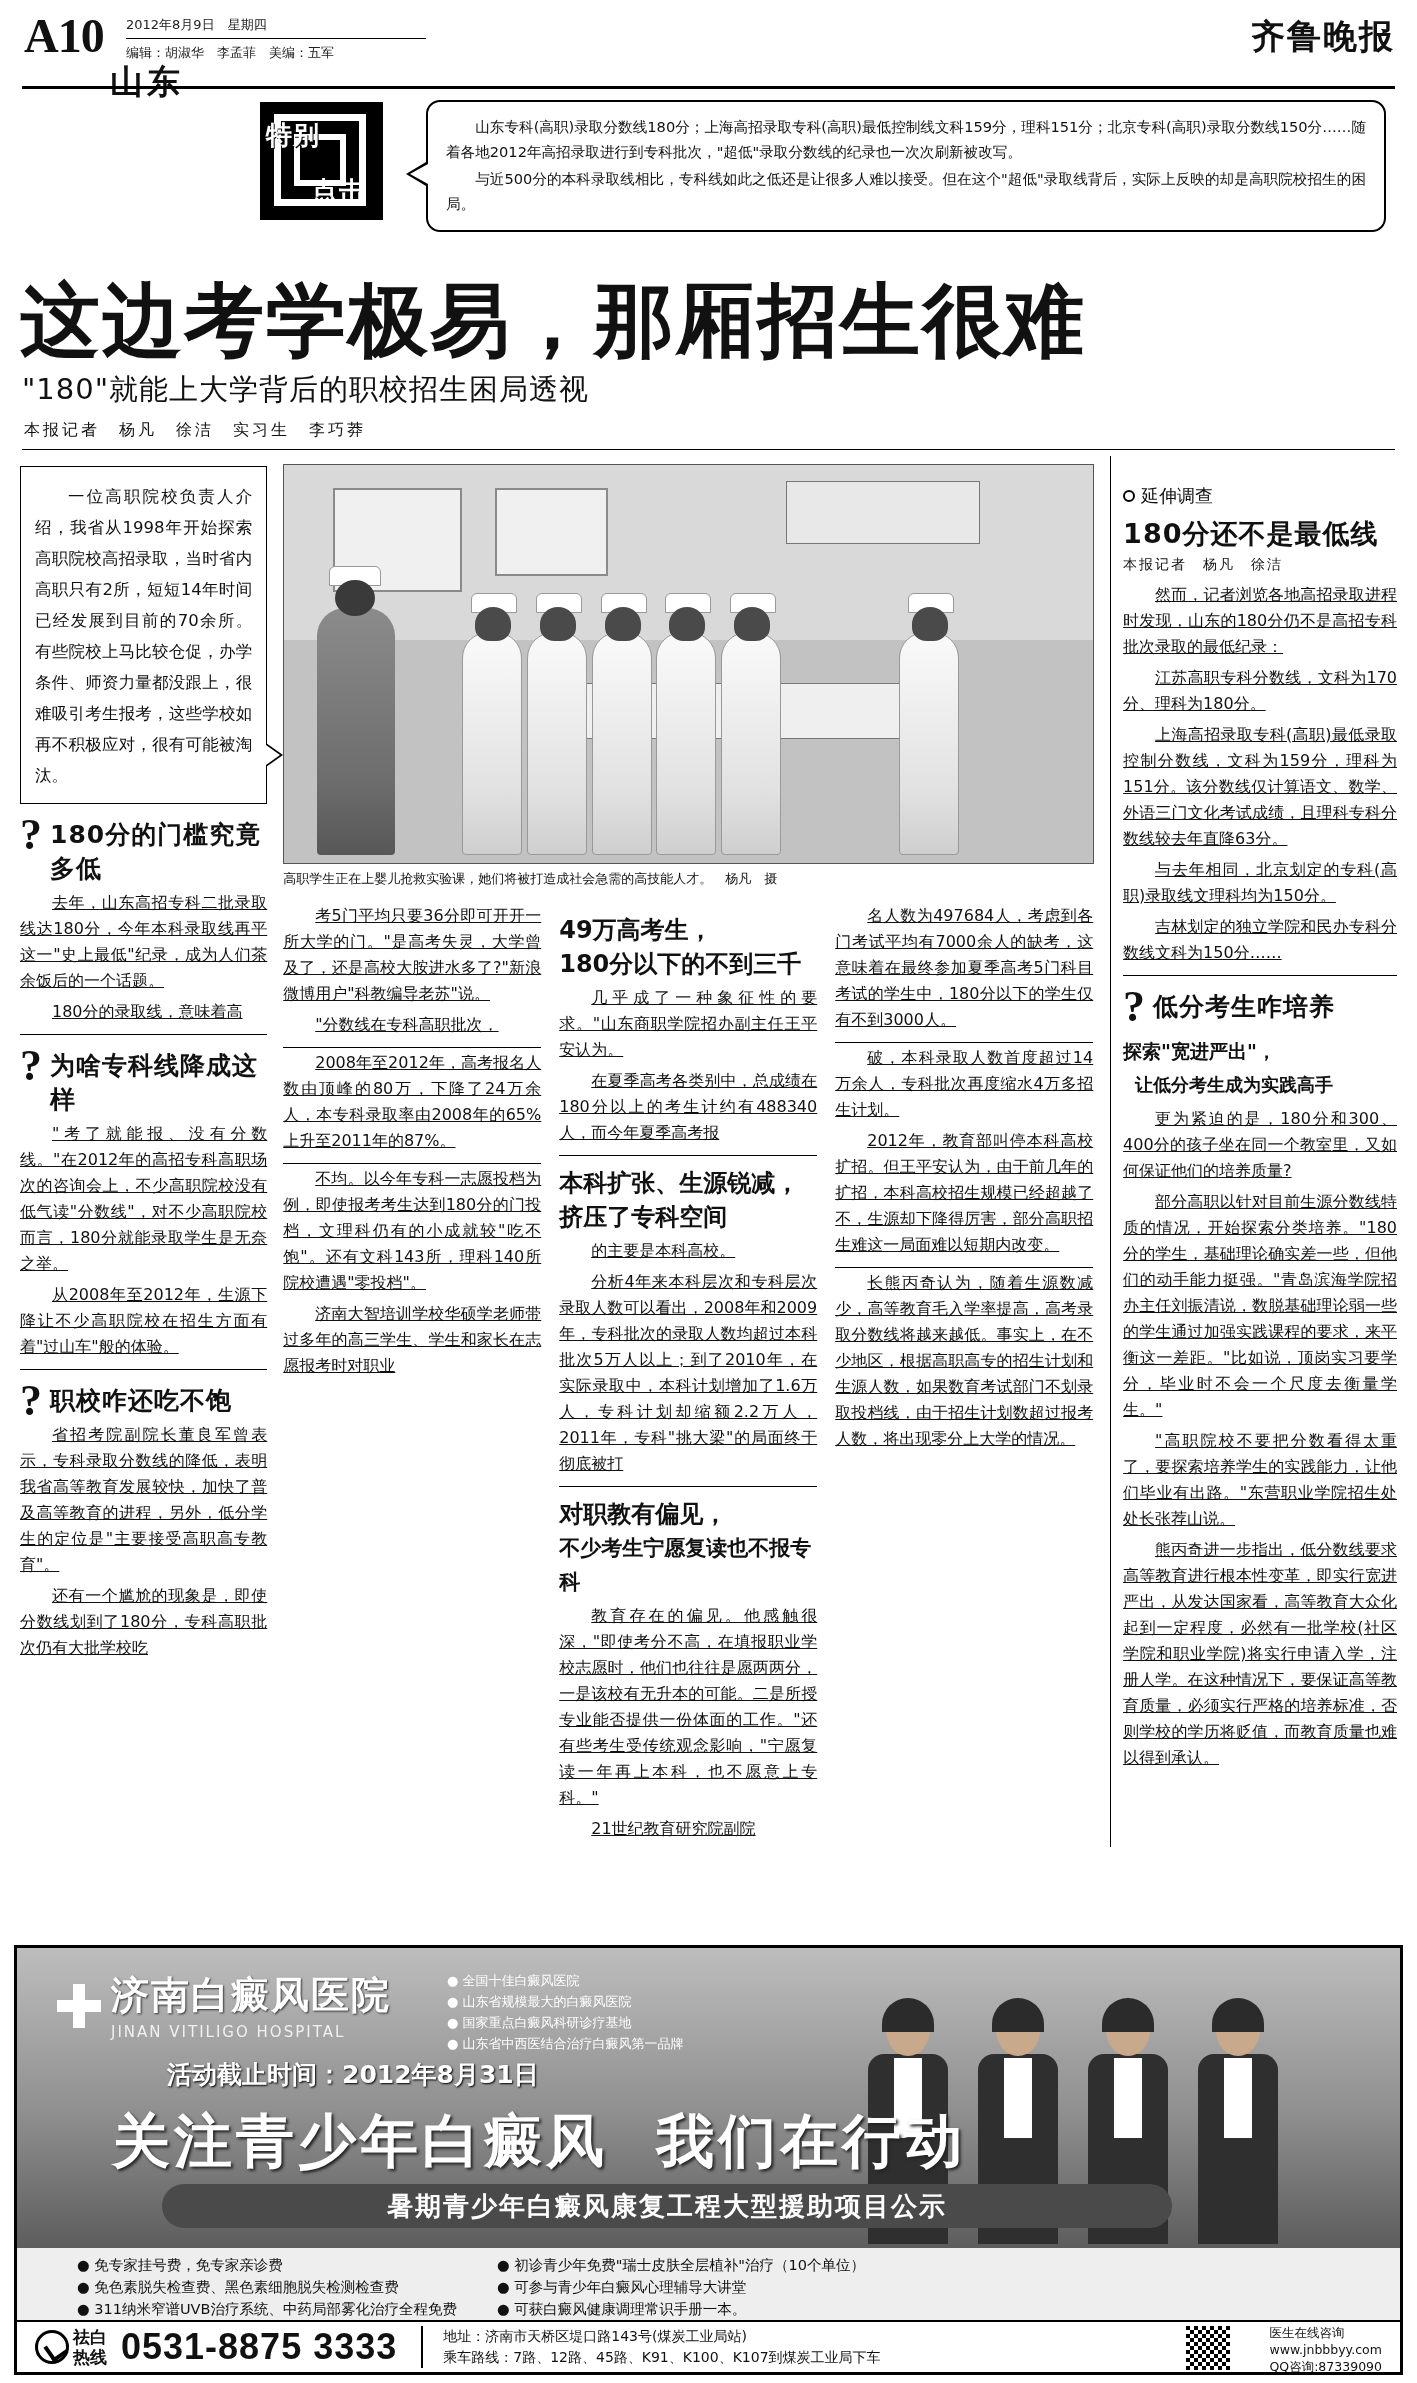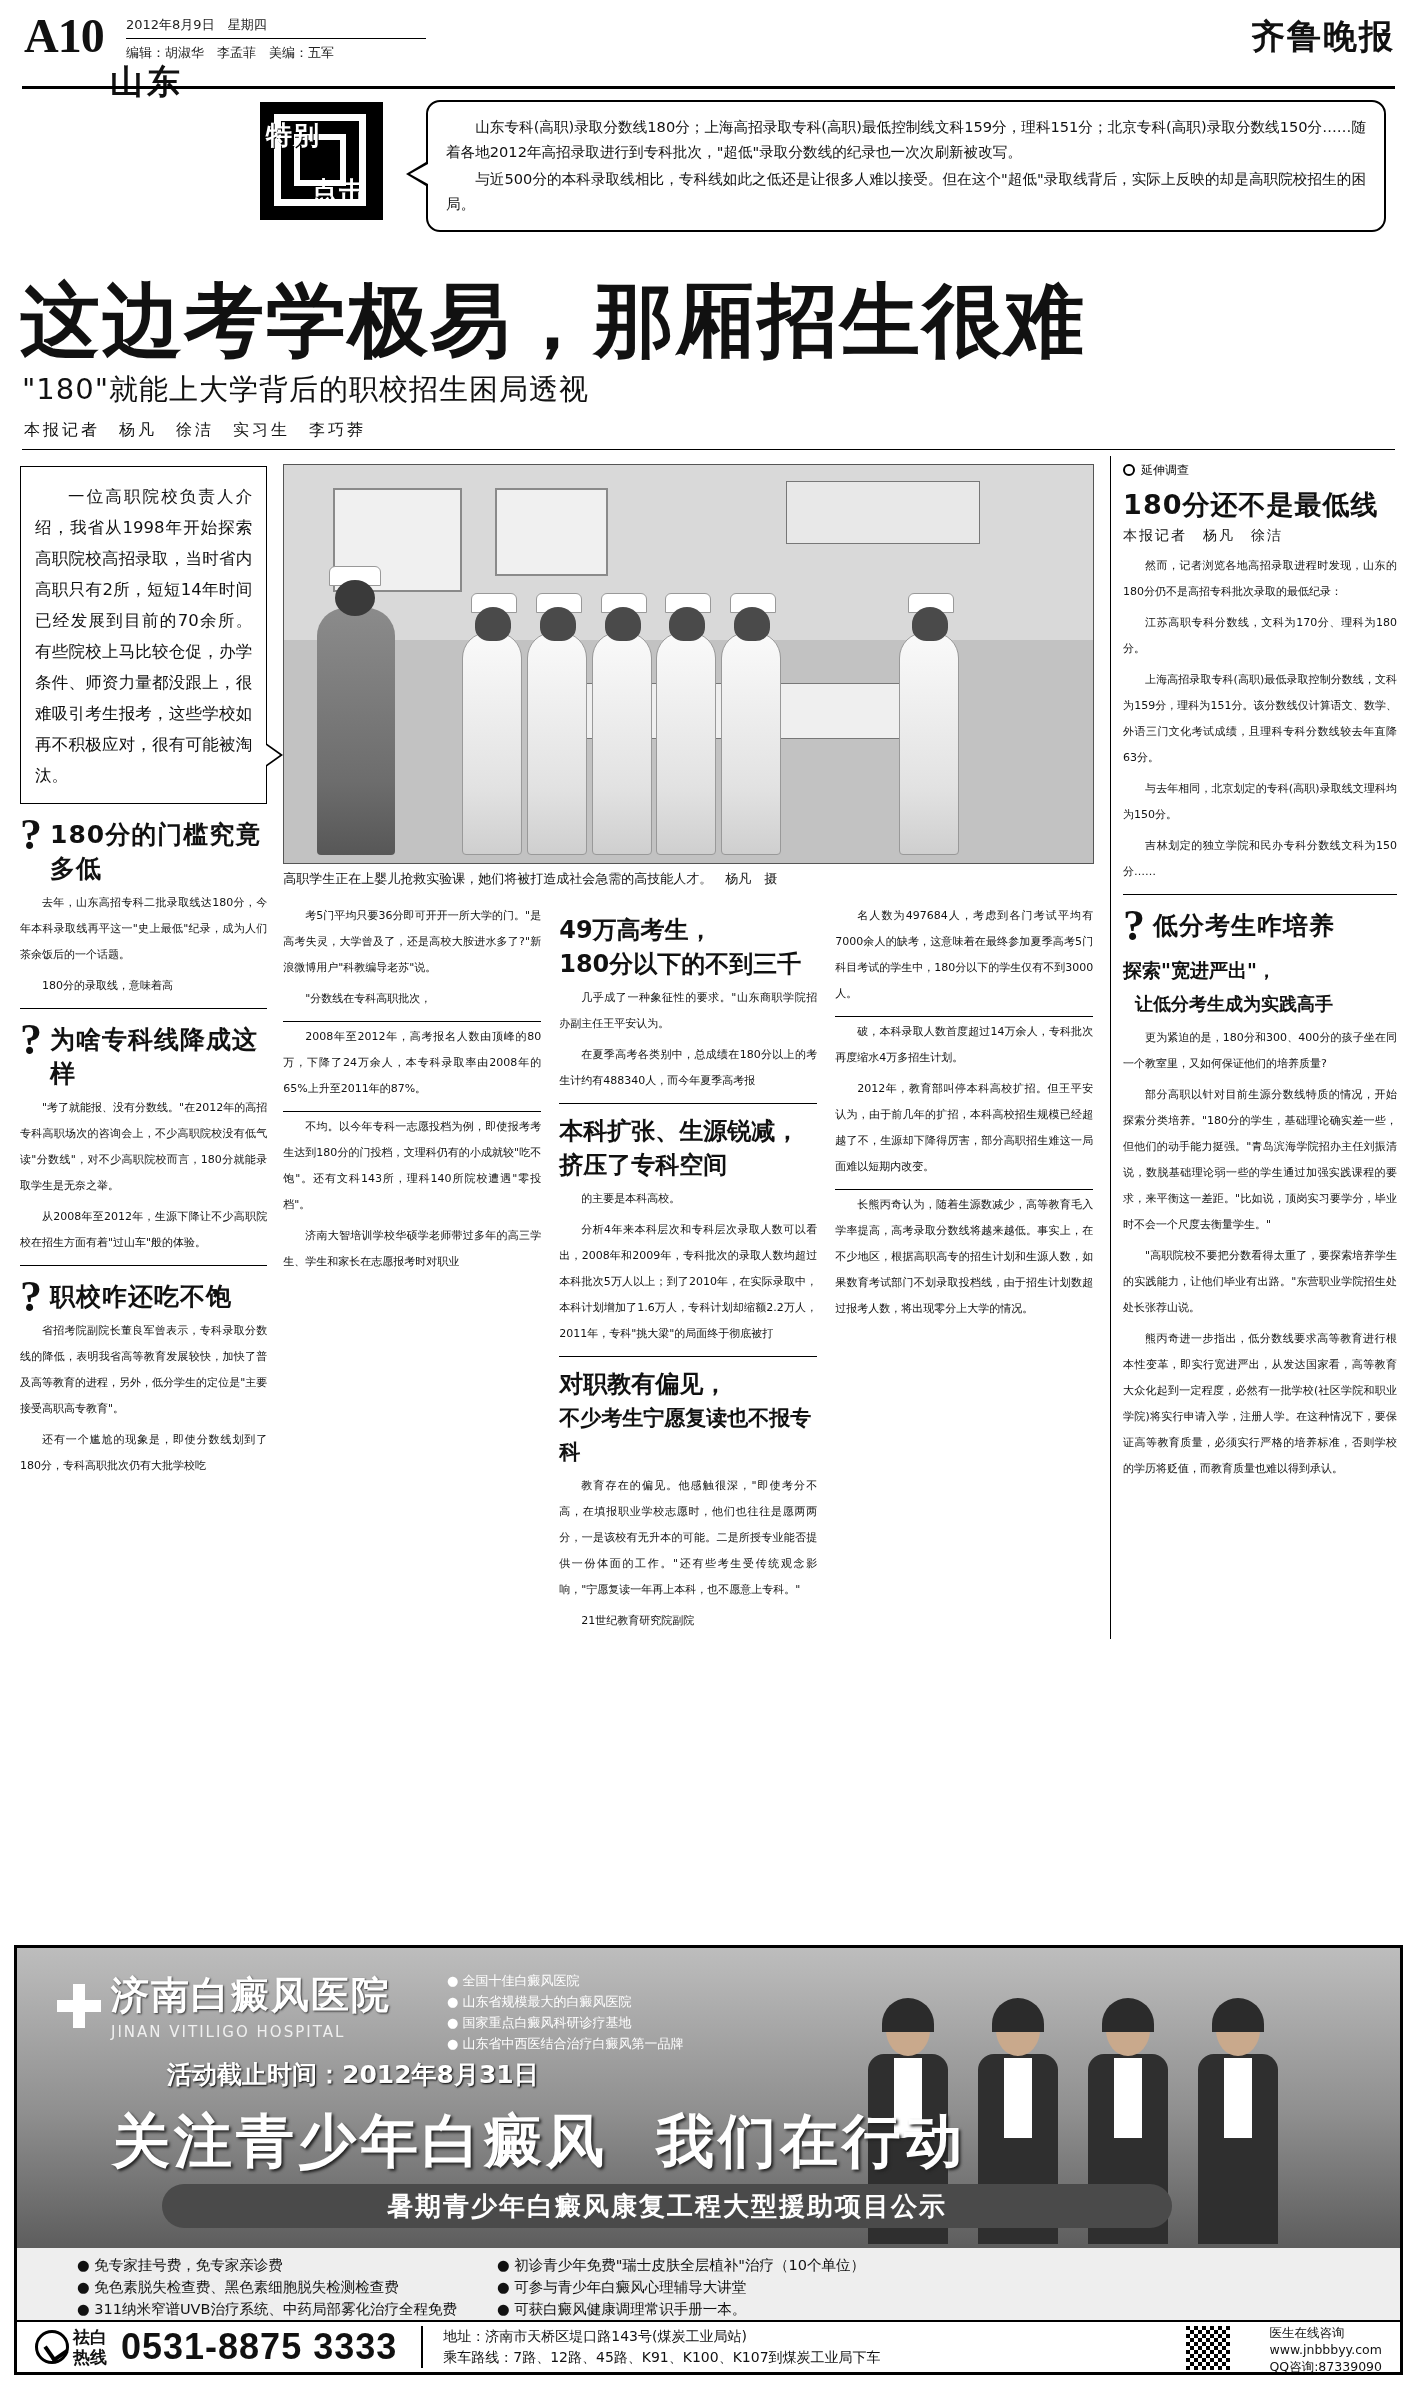--- a/index.html
+++ b/index.html
@@ -149,25 +149,25 @@
   
   .body-cols { display:flex; gap:18px; margin-top:14px; }
   .bcol { width:258px; }
   .qhead { display:flex; align-items:flex-start; gap:8px; margin:14px 0 4px 0;}
   .qmark {
     font-family:"Liberation Serif", serif;
     font-size:44px; font-weight:bold; line-height:34px; color:#111;
   }
   .qtitle { font-size:25px; font-weight:bold; letter-spacing:1px; line-height:34px;}
   .sect-title2 { font-size:24px; font-weight:bold; line-height:34px; margin:10px 0 4px 0;}
-  .para { font-size:11px; line-height:26px; text-align:justify; margin:0 0 5px 0; text-indent:2em;}
+  .para { font-size:16px; line-height:26px; text-align:justify; margin:0 0 5px 0; text-indent:2em;text-decoration:underline;}
   .divider { border-top:1px solid #000; margin:9px 0 2px 0;}
 
   
-  .rail-kicker { display:flex; align-items:center; gap:6px; font-size:12px; margin-top:6px;}
+  .rail-kicker { display:flex; align-items:center; gap:6px; font-size:18px; margin-top:28px;}
   .rail-kicker .dot { width:12px; height:12px; border:2px solid #000; border-radius:50%; display:inline-block;}
   .rail-title { font-size:27px; font-weight:bold; margin:8px 0 4px 0; letter-spacing:1px;}
   .rail-by { font-size:14px; margin:4px 0 8px 0; letter-spacing:2px;}
 
   
   .ad {
     position:absolute; left:14px; right:14px; bottom:8px; height:430px;
     border:3px solid #000; background:#e9e9e9; overflow:hidden;
   }
   .ad-top { position:relative; height:300px; background:linear-gradient(180deg,#bdbdbd 0%,#8f8f8f 55%,#5d5d5d 100%); }

